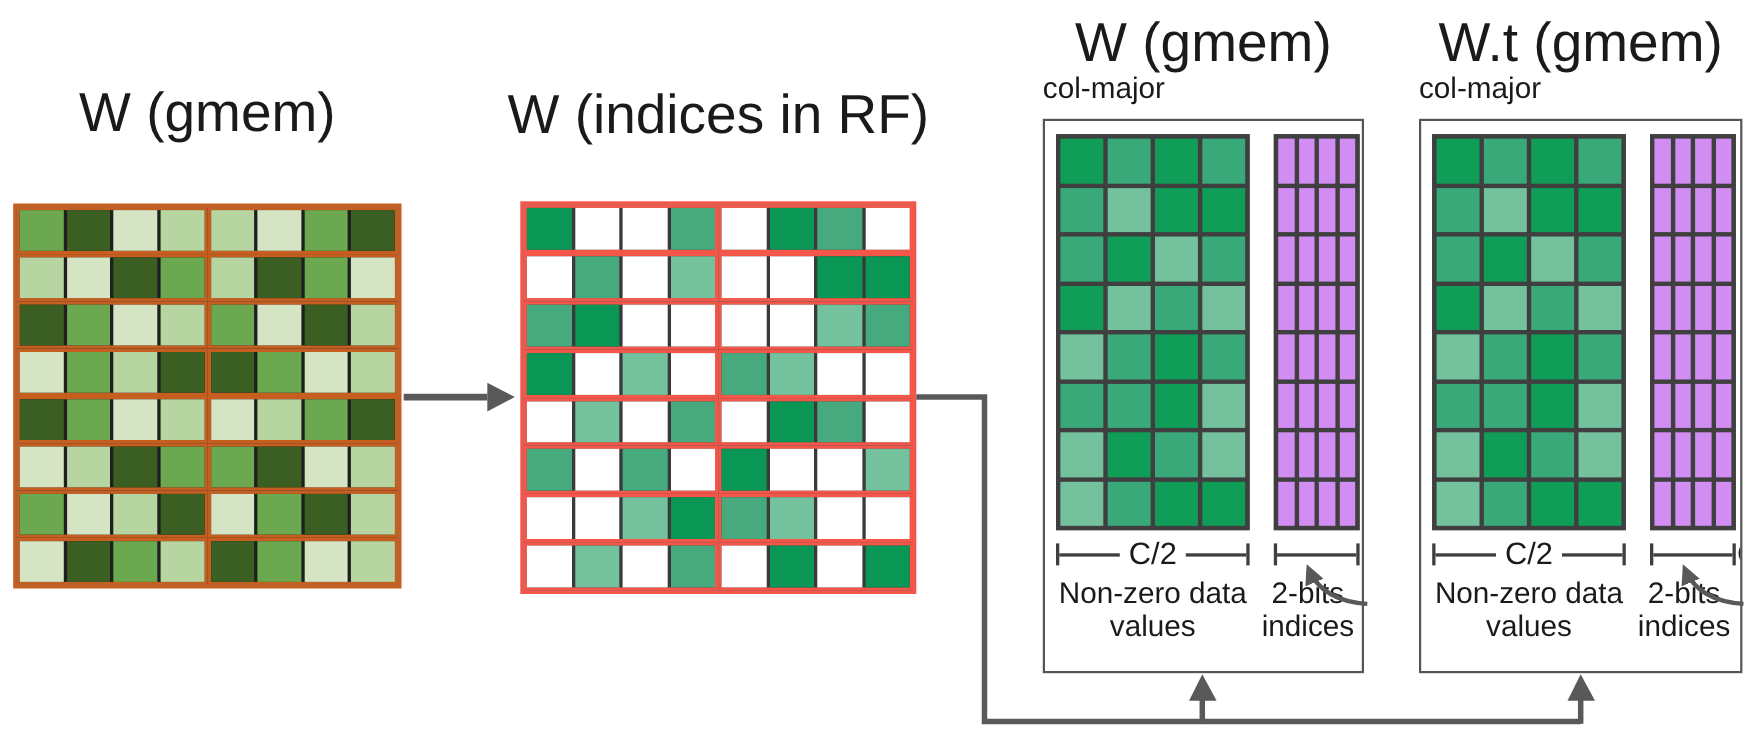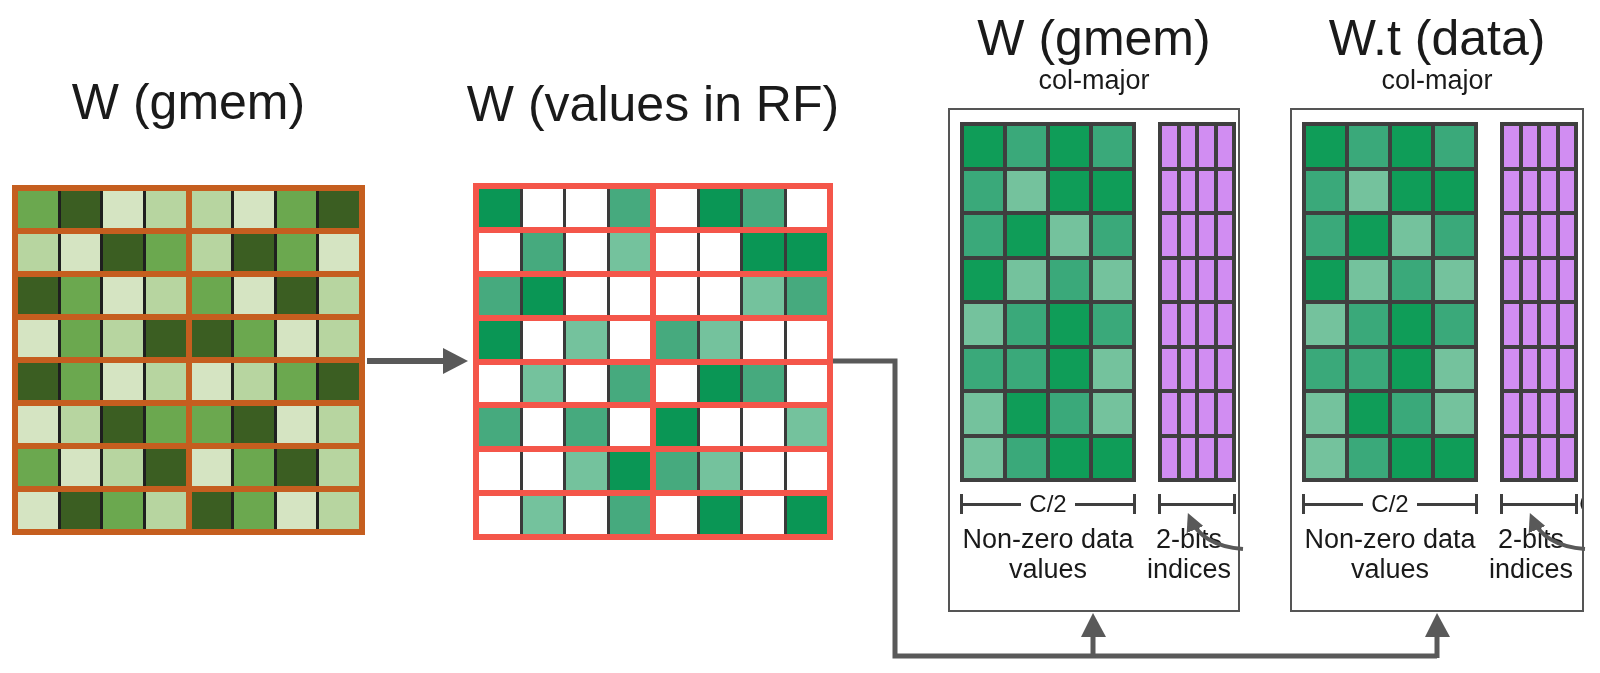--- a/index.html
+++ b/index.html
@@ -10,21 +10,21 @@
     overflow:hidden;
     font-family:"Liberation Sans", sans-serif;
     color:var(--ink,#1a1a1a);
   }
   .abs{position:absolute;}
   .big-title{
     font-size:50px;line-height:52px;text-align:center;
     white-space:nowrap;color:var(--ink,#1a1a1a);
   }
   .sub-title{
-    font-size:27px;line-height:28px;text-align:center;
+    font-size:27px;line-height:28px;
     color:var(--ink,#1a1a1a);
   }
 
   
   .block-matrix{
     display:grid;
     grid-auto-rows:1fr;
     border:3px solid var(--orange);
     box-sizing:border-box;
   }
@@ -60,21 +60,21 @@
   }
   .bar-cell{background:var(--purple);min-width:0;min-height:0;}
 
   .bracket{
     position:absolute;top:384px;height:20px;
     display:flex;align-items:center;
   }
   .tick{width:3px;height:20px;background:var(--grid-border);flex:0 0 auto;}
   .bline{flex:1 1 auto;height:3px;background:var(--grid-border);}
   .btext{
-    flex:0 0 auto;font-size:24px;line-height:20px;
+    flex:0 0 auto;font-size:28px;line-height:20px;
     padding:0 8px;color:var(--ink,#1a1a1a);white-space:nowrap;
   }
   .panel-label{
     position:absolute;text-align:center;
     font-size:27px;line-height:30px;color:var(--ink,#1a1a1a);
   }
   .clipped-c{
     position:absolute;left:287px;top:382px;
     font-size:28px;line-height:24px;color:var(--ink,#1a1a1a);
   }
@@ -201,21 +201,21 @@
             <div class="mcell" style="background: rgb(59, 94, 34);"></div>
             <div class="mcell" style="background: rgb(107, 168, 79);"></div>
             <div class="mcell" style="background: rgb(213, 228, 194);"></div>
             <div class="mcell" style="background: rgb(183, 213, 160);"></div>
           </div>
         </div>
       </div>
   </div>
 
   <div class="abs" style="left:473px;top:0;width:360px;height:673px;">
-    <div class="abs big-title" style="left:-55px;top:78px;width:470px;">W (values in RF)</div>
+    <div class="abs big-title" style="left:-55px;top:78px;width:470px;">W (indices in RF)</div>
     <div id="pruned-matrix-grid" class="abs block-matrix pruned" style="left:0;top:183px;width:360px;height:357px;">
         <div class="mrow">
           <div class="mblock" style="background: rgb(58, 58, 58);">
             <div class="mcell" style="background: rgb(10, 150, 85);"></div>
             <div class="mcell" style="background: rgb(255, 255, 255);"></div>
             <div class="mcell" style="background: rgb(255, 255, 255);"></div>
             <div class="mcell" style="background: rgb(70, 170, 126);"></div>
           </div>
           <div class="mblock" style="background: rgb(58, 58, 58);">
             <div class="mcell" style="background: rgb(255, 255, 255);"></div>
@@ -415,21 +415,21 @@
         <div>values</div>
       </div>
       <div class="panel-label" style="left:186px;top:414px;width:106px;">
         <div>2-bits</div>
         <div>indices</div>
       </div>
     </div>
   </div>
 
   <div class="abs" style="left:1290px;top:0;width:294px;height:673px;">
-    <div class="abs big-title" style="left:0;top:12px;width:294px;">W.t (data)</div>
+    <div class="abs big-title" style="left:0;top:12px;width:294px;">W.t (gmem)</div>
     <div class="abs sub-title" style="left:0;top:66px;width:294px;">col-major</div>
     <div class="panel-box" style="width:294px;height:504px;">
       <div class="values-grid">
           <div class="mcell" style="background: rgb(15, 157, 88);"></div>
           <div class="mcell" style="background: rgb(58, 169, 122);"></div>
           <div class="mcell" style="background: rgb(15, 157, 88);"></div>
           <div class="mcell" style="background: rgb(58, 169, 122);"></div>
           <div class="mcell" style="background: rgb(58, 169, 122);"></div>
           <div class="mcell" style="background: rgb(116, 194, 157);"></div>
           <div class="mcell" style="background: rgb(15, 157, 88);"></div>

